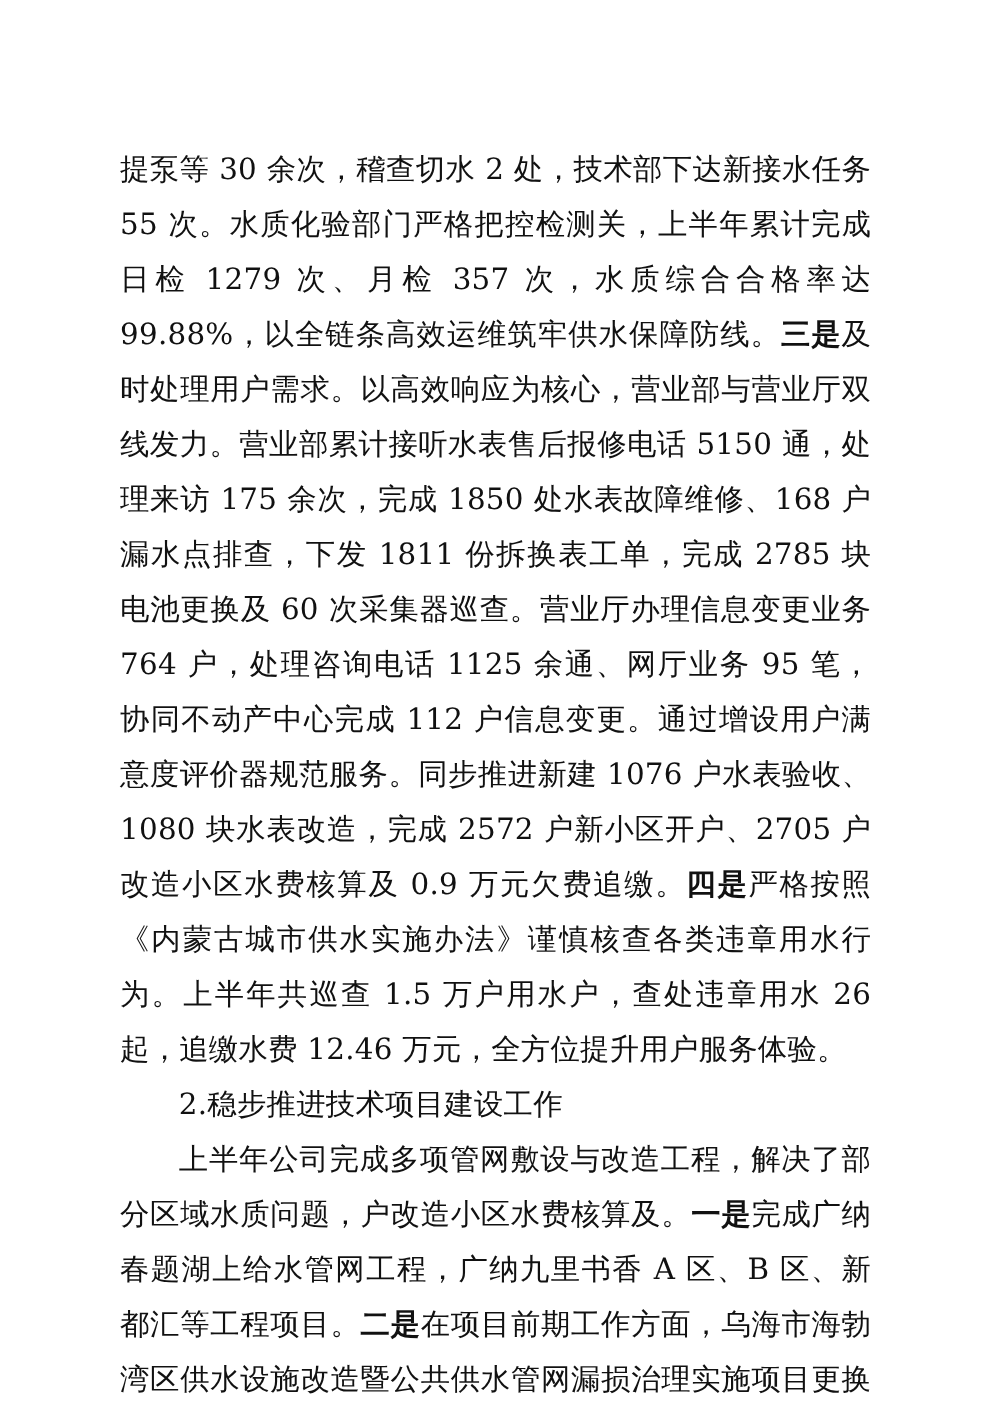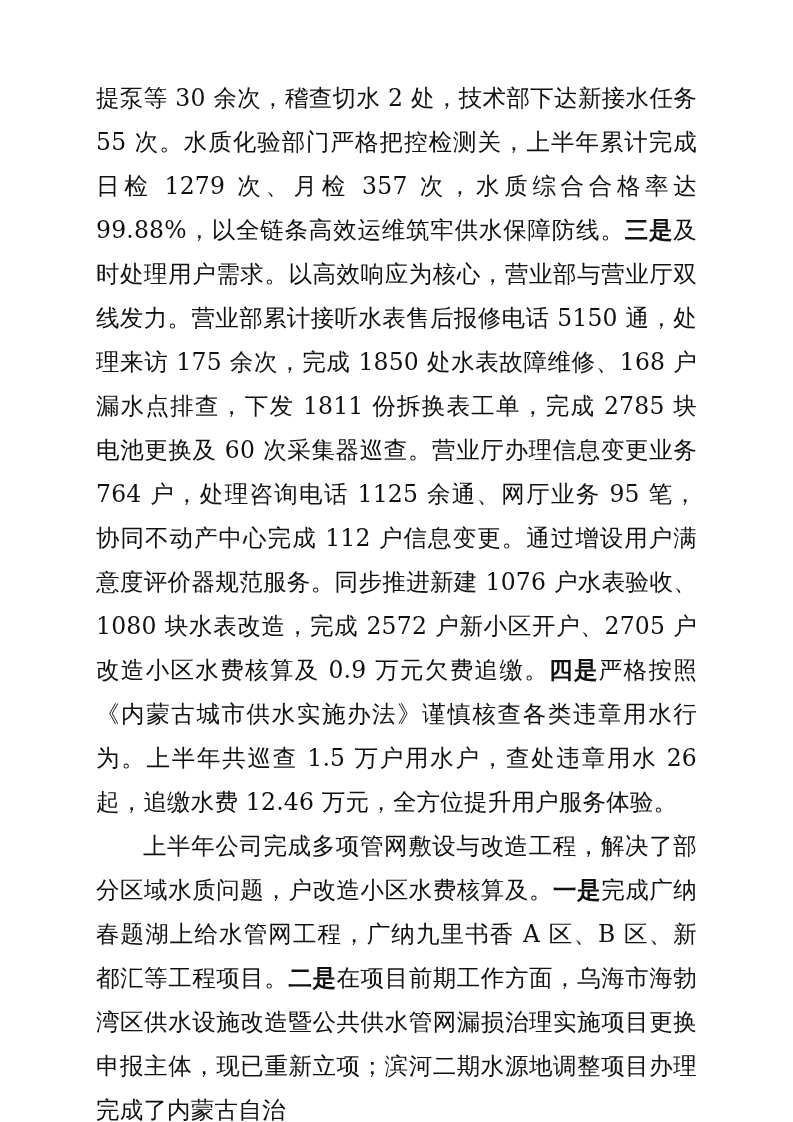--- a/index.html
+++ b/index.html
@@ -13,21 +13,21 @@
     overflow: hidden;
     font-family: "DejaVu Serif", "Liberation Serif", serif;
     color: #111111;
   }
   .page {
     position: relative;
     width: 793px;
     height: 1122px;
     background: #ffffff;
     box-sizing: border-box;
-    padding: 76px 96px 60px 96px;
+    padding: 113px 96px 60px 96px;
   }
   .doc-body {
     font-size: 23.5px;
     line-height: 44px;
     text-align: justify;
     text-justify: inter-ideograph;
     letter-spacing: 0.2px;
   }
   .para {
     margin: 0;
@@ -44,17 +44,18 @@
   }
 </style>
 </head>
 <body>
 
 <div class="page">
   <div class="doc-body">
 
     <p class="para"><span>提泵等 30 余次，稽查切水 2 处，技术部下达新接水任务 55 次。水质化验部门严格把控检测关，上半年累计完成日检 1279 次、月检 357 次，水质综合合格率达 99.88%，以全链条高效运维筑牢供水保障防线。</span><span class="bold">三是</span><span>及时处理用户需求。以高效响应为核心，营业部与营业厅双线发力。营业部累计接听水表售后报修电话 5150 通，处理来访 175 余次，完成 1850 处水表故障维修、168 户漏水点排查，下发 1811 份拆换表工单，完成 2785 块电池更换及 60 次采集器巡查。营业厅办理信息变更业务 764 户，处理咨询电话 1125 余通、网厅业务 95 笔，协同不动产中心完成 112 户信息变更。通过增设用户满意度评价器规范服务。同步推进新建 1076 户水表验收、1080 块水表改造，完成 2572 户新小区开户、2705 户改造小区水费核算及 0.9 万元欠费追缴。</span><span class="bold">四是</span><span>严格按照《内蒙古城市供水实施办法》谨慎核查各类违章用水行为。上半年共巡查 1.5 万户用水户，查处违章用水 26 起，追缴水费 12.46 万元，全方位提升用户服务体验。</span></p>
 
+    <p class="para indent"><span>2.稳步推进技术项目建设工作</span></p>
 
     <p class="para indent"><span>上半年公司完成多项管网敷设与改造工程，解决了部分区域水质问题，户改造小区水费核算及。</span><span class="bold">一是</span><span>完成广纳春题湖上给水管网工程，广纳九里书香 A 区、B 区、新都汇等工程项目。</span><span class="bold">二是</span><span>在项目前期工作方面，乌海市海勃湾区供水设施改造暨公共供水管网漏损治理实施项目更换申报主体，现已重新立项；滨河二期水源地调整项目办理完成了内蒙古自治</span></p>
 
   </div>
 </div>
 
 </body></html>

